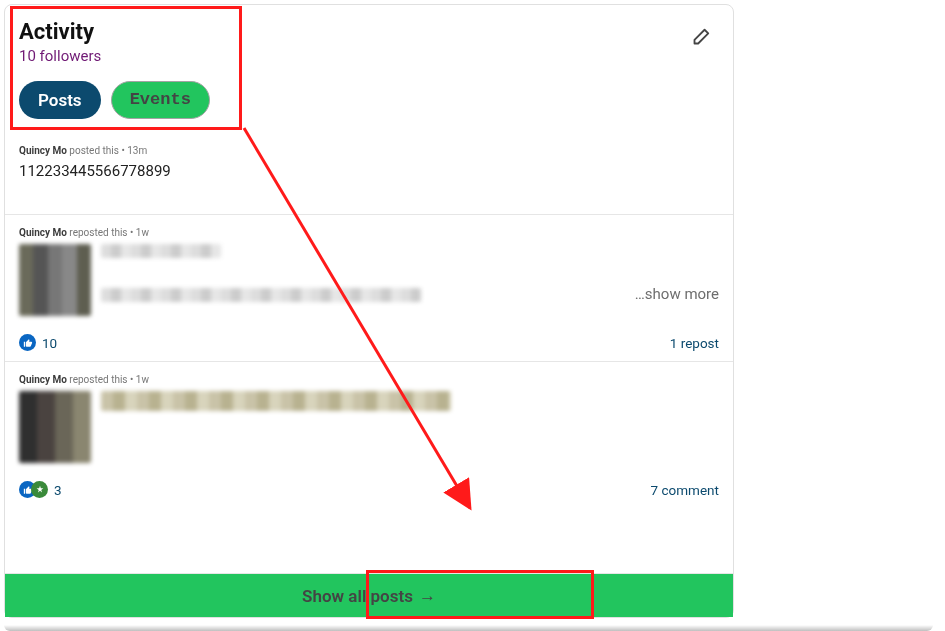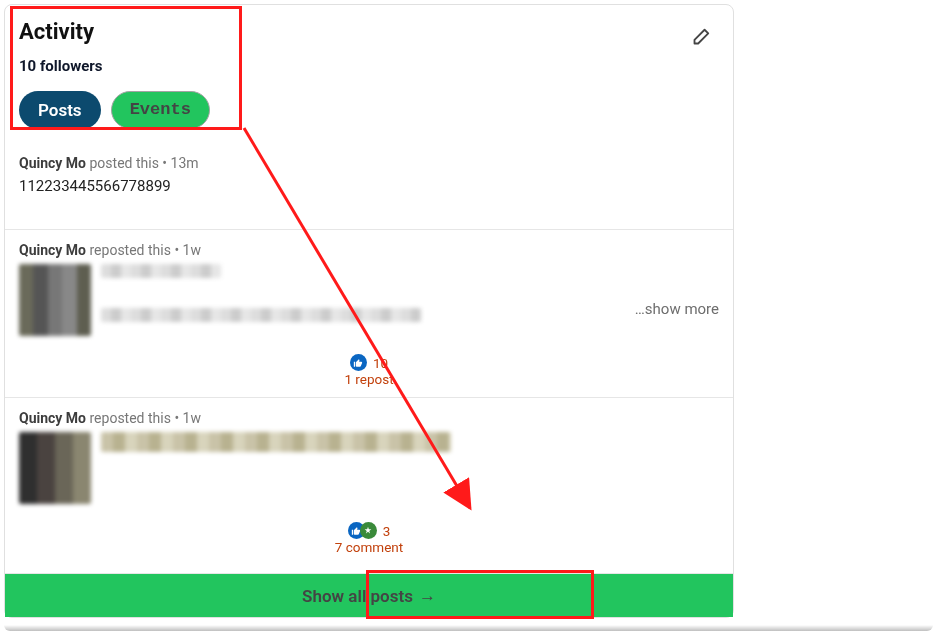--- a/index.html
+++ b/index.html
@@ -29,23 +29,23 @@
   .header-left { }
   .activity-title {
     font-size: 22px;
     font-weight: 700;
     color: #111;
     line-height: 1.2;
   }
   .followers-link {
     display: block;
     font-size: 15px;
-    color: #0f172a;
-    font-weight: 700;
-    margin-top: 12px;
+    color: #701a75;
+    font-weight: 400;
+    margin-top: 2px;
     cursor: pointer;
   }
   .header-right {
     display: flex;
     align-items: center;
     gap: 12px;
     margin-top: 6px;
   }
   .create-post-btn {
     border: 1.5px solid #0a66c2;
@@ -90,21 +90,21 @@
   }
   .divider-thin {
     height: 1px;
     background: #e6e6e6;
     margin: 0;
   }
   .post-block {
     padding: 12px 14px 10px 14px;
   }
   .post-meta {
-    font-size: 14px;
+    font-size: 10px;
     color: #777;
     margin-bottom: 6px;
   }
   .post-meta .author {
     color: #3d3d3d;
     font-weight: 700;
   }
   .post-text {
     font-size: 15px;
     color: #222;
@@ -155,22 +155,21 @@
     color: #6e6e6e;
     font-size: 15px;
     cursor: pointer;
   }
   .reactions-row {
     display: flex;
     justify-content: space-between;
     align-items: center;
     padding: 8px 14px 10px 14px;
     font-size: 13.5px;
-    color: #c2410c;
-    flex-direction: column;
+    color: #0c4a6e;
   }
   .reactions-left {
     display: flex;
     align-items: center;
     gap: 6px;
   }
   .react-icon {
     display: inline-flex;
     align-items: center;
     justify-content: center;

